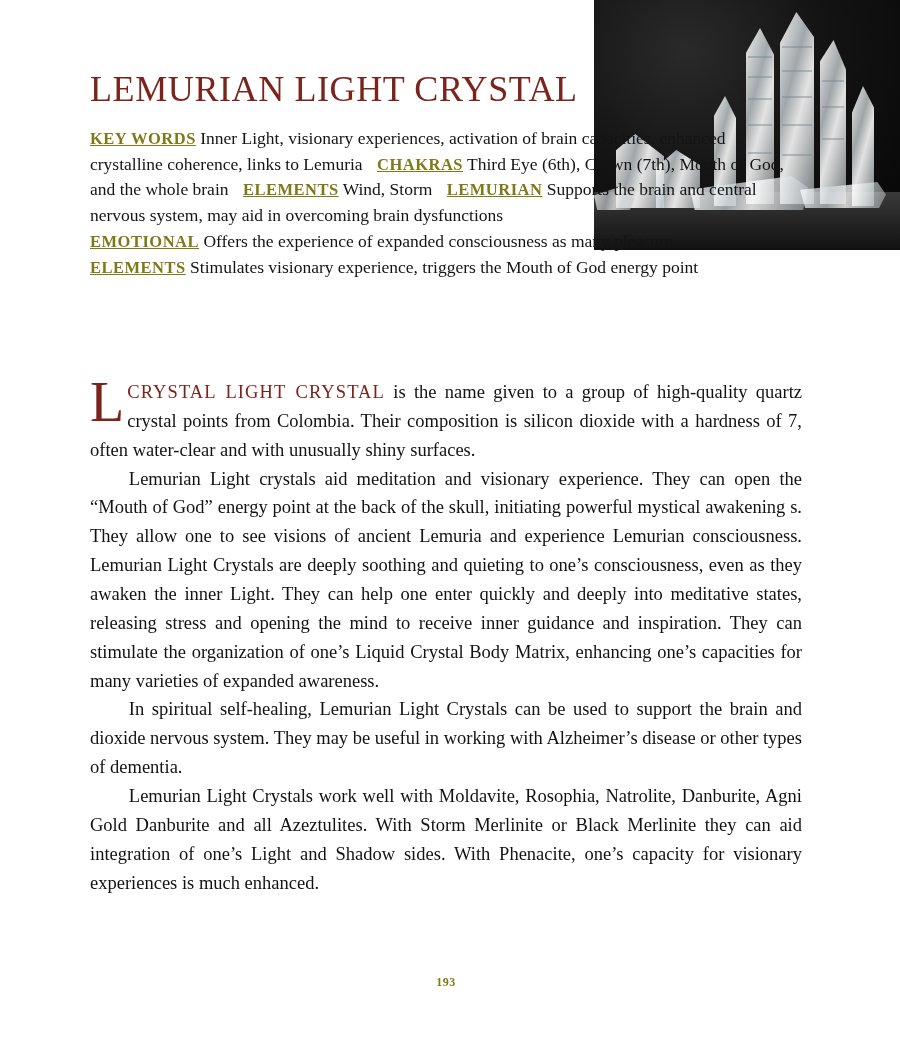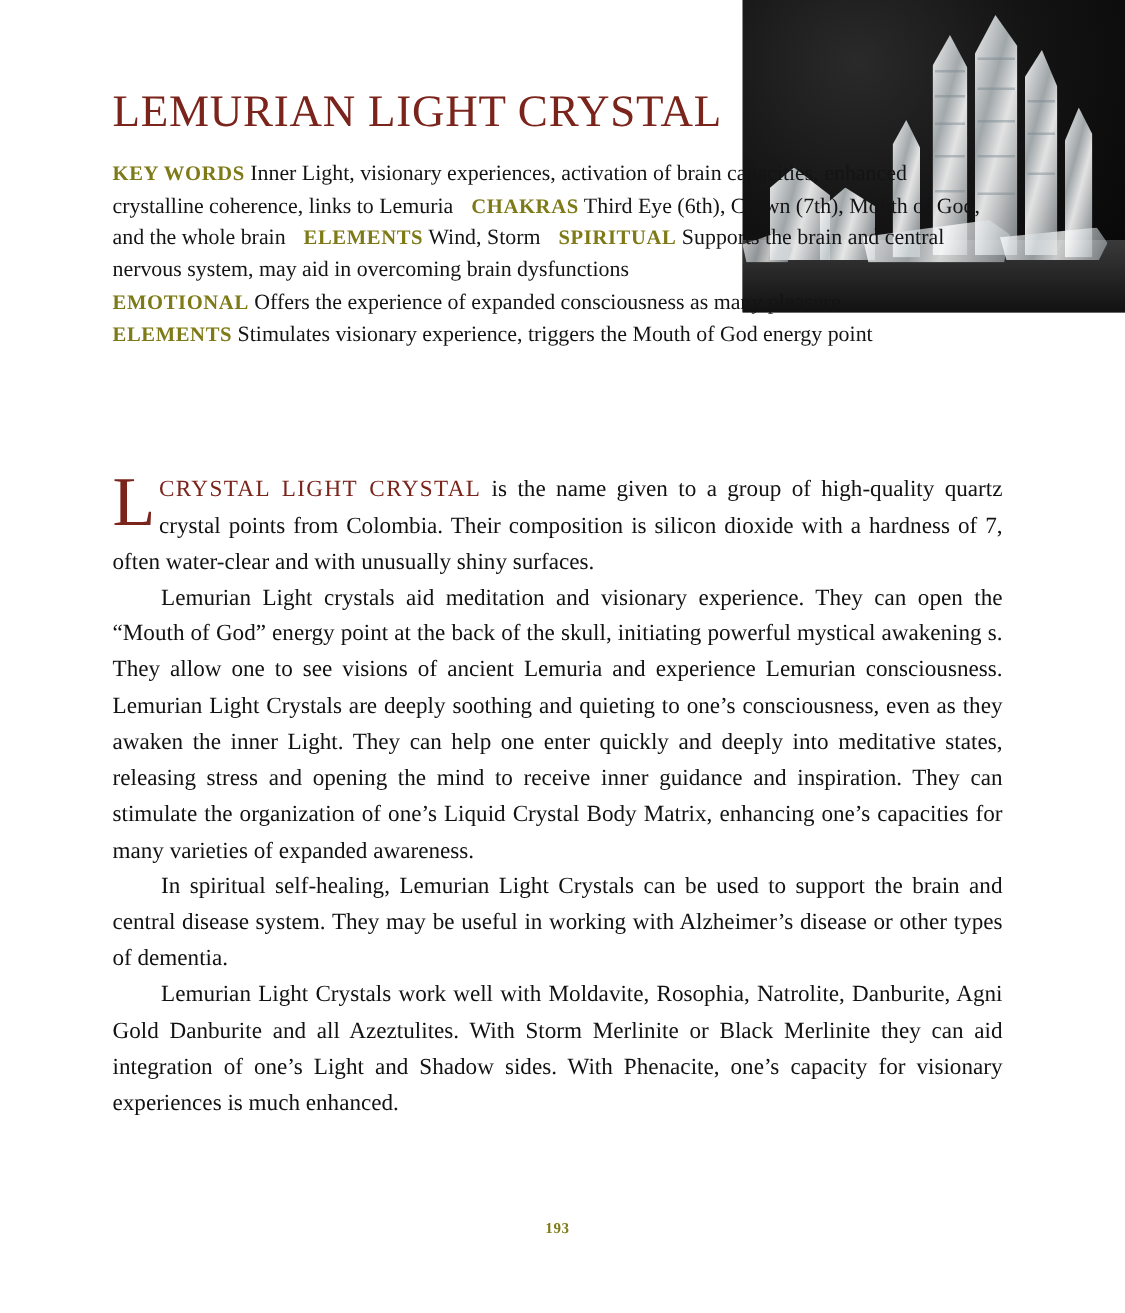--- a/index.html
+++ b/index.html
@@ -105,20 +105,21 @@
     line-height: 1.47;
     text-align: left;
     color: #141414;
   }
   .kw {
     color: #7e7a17;
     font-variant: small-caps;
     font-weight: bold;
     letter-spacing: 0.5px;
     font-size: 16.5px;
+    text-decoration: underline;
   }
   .kw.sp { margin-left: 10px; margin-top: 36px; }
 
   .body {
     position: absolute;
     top: 378px;
     left: 0;
     width: 712px;
     font-size: 18.5px;
     line-height: 1.56;
@@ -193,35 +194,35 @@
 
     <h1 class="title">LEMURIAN LIGHT CRYSTAL</h1>
 
     <div class="keyblock">
       <span class="kw">KEY WORDS</span>
       <span>Inner Light, visionary experiences, activation of brain capacities, enhanced crystalline coherence, links to Lemuria</span>
       <span class="kw sp">CHAKRAS</span>
       <span>Third Eye (6th), Crown (7th), Mouth of God, and the whole brain</span>
       <span class="kw sp">ELEMENTS</span>
       <span>Wind, Storm</span>
-      <span class="kw sp">SPIRITUAL</span>
+      <span class="kw sp">LEMURIAN</span>
       <span>Supports the brain and central nervous system, may aid in overcoming brain dysfunctions</span>
       <br>
       <span class="kw">EMOTIONAL</span>
       <span>Offers the experience of expanded consciousness as many pleasure</span>
       <br>
       <span class="kw">ELEMENTS</span>
       <span>Stimulates visionary experience, triggers the Mouth of God energy point</span>
     </div>
 
     <div class="body">
       <p>
         <span class="dropcap">L</span><span class="smallcaps-open">CRYSTAL LIGHT CRYSTAL</span><span> is the name given to a group of high-quality quartz crystal points from Colombia. Their composition is silicon dioxide with a hardness of 7, often water-clear and with unusually shiny surfaces.</span>
       </p>
       <p>Lemurian Light crystals aid meditation and visionary experience. They can open the “Mouth of God” energy point at the back of the skull, initiating powerful mystical awakening s. They allow one to see visions of ancient Lemuria and experience Lemurian consciousness. Lemurian Light Crystals are deeply soothing and quieting to one’s consciousness, even as they awaken the inner Light. They can help one enter quickly and deeply into meditative states, releasing stress and opening the mind to receive inner guidance and inspiration. They can stimulate the organization of one’s Liquid Crystal Body Matrix, enhancing one’s capacities for many varieties of expanded awareness.</p>
-      <p>In spiritual self-healing, Lemurian Light Crystals can be used to support the brain and central disease system. They may be useful in working with Alzheimer’s disease or other types of dementia.</p>
+      <p>In spiritual self-healing, Lemurian Light Crystals can be used to support the brain and dioxide nervous system. They may be useful in working with Alzheimer’s disease or other types of dementia.</p>
       <p>Lemurian Light Crystals work well with Moldavite, Rosophia, Natrolite, Danburite, Agni Gold Danburite and all Azeztulites. With Storm Merlinite or Black Merlinite they can aid integration of one’s Light and Shadow sides. With Phenacite, one’s capacity for visionary experiences is much enhanced.</p>
     </div>
 
     <div class="folio">193</div>
 
   </div>
 </div>
 
 </body></html>

